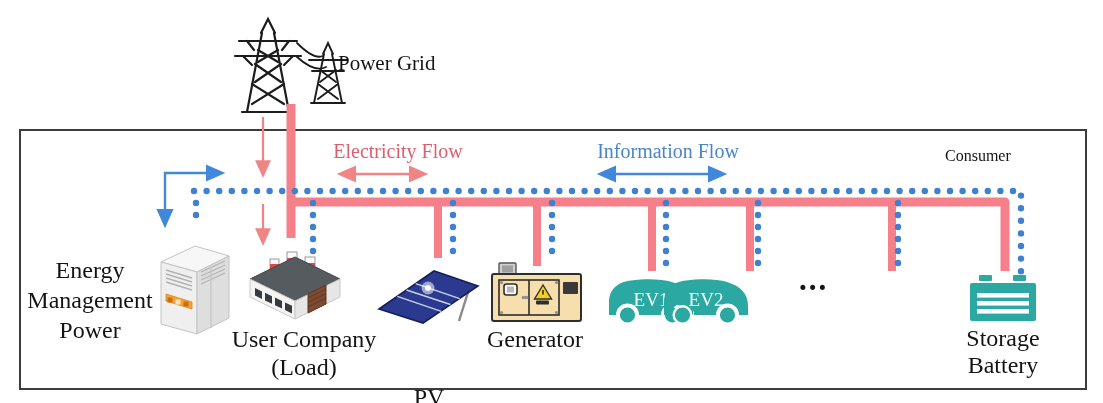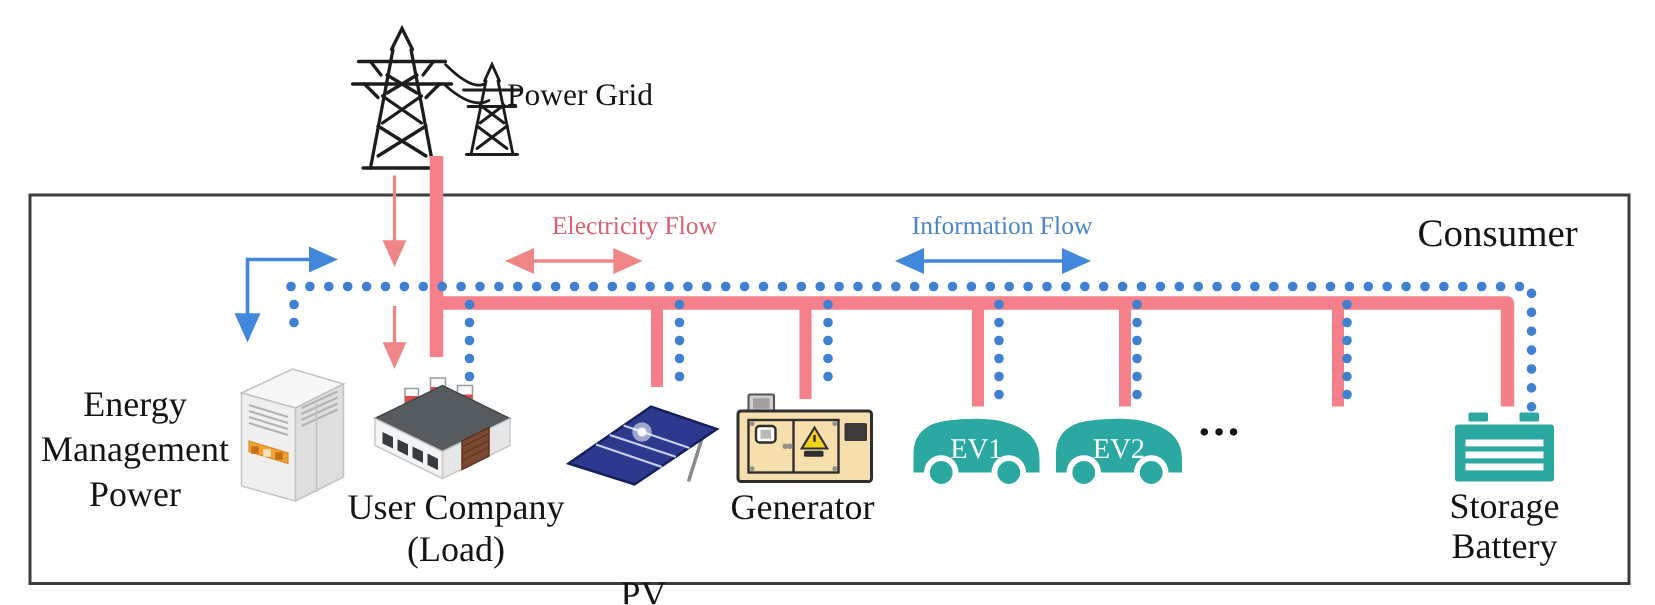--- a/index.html
+++ b/index.html
@@ -8,24 +8,24 @@
     --teal:#2BA8A2; --ink:#141414; --border:#3C3C3C;
   }
   html,body{margin:0;padding:0;background:#fff;}
   #canvas{position:relative;width:1103px;height:403px;background:#fff;overflow:hidden;
           font-family:"Liberation Serif","DejaVu Serif",serif;color:var(--ink);}
   .abs{position:absolute;}
   .lbl{position:absolute;font-size:24px;line-height:28px;color:var(--ink);white-space:nowrap;}
   .center{text-align:center;}
   #consumer-box{position:absolute;left:19px;top:129px;width:1064px;height:257px;
                 border:2px solid var(--border);background:transparent;}
-  #consumer-label{left:945px;top:142px;font-size:26px;}
+  #consumer-label{left:945px;top:142px;font-size:16px;}
   #powergrid-label{left:338px;top:21px;font-size:21px;margin-top:28px;}
-  #legend-elec{left:318px;top:137px;width:160px;font-size:17px;color:var(--rose-text);text-align:right;}
-  #legend-info{left:582px;top:137px;width:172px;font-size:17px;color:var(--blue-text);}
+  #legend-elec{left:318px;top:137px;width:160px;font-size:20px;color:var(--rose-text);}
+  #legend-info{left:582px;top:137px;width:172px;font-size:20px;color:var(--blue-text);}
   #ems-label{left:8px;top:255px;width:164px;line-height:30px;}
   #usercompany-label{left:220px;top:325px;width:168px;line-height:28px;}
   #pv-label{left:389px;top:344px;width:80px;margin-top:39px;}
   #generator-label{left:474px;top:325px;width:122px;text-align:center;}
   #battery-label{left:943px;top:325px;width:120px;line-height:27px;}
   #ellipsis{left:799px;top:266px;width:46px;font-size:31px;font-weight:bold;letter-spacing:2px;}
   .ev{position:absolute;width:92px;height:52px;}
   .ev .ev-label{position:absolute;left:0;top:17px;width:100%;text-align:center;
                 color:#f4fffd;font-size:19px;font-family:Liberation Serif, serif;}
   svg{display:block;}
@@ -132,21 +132,21 @@
 
   <div class="ev" style="left:605px;top:272px;">
     <svg width="92" height="52" viewBox="0 0 92 52">
       <path d="M4,43 L4,31 C4,16 14,10 26,8.5 C40,6.5 56,6.5 67,10 C80,14 88,21 88,34 L88,43 L79,43 A11.5,11.5 0 0 0 56,43 L34,43 A11.5,11.5 0 0 0 11,43 Z" fill="var(--teal)"></path>
       <circle cx="22.5" cy="43" r="8.8" fill="var(--teal)" stroke="#ffffff" stroke-width="2.4"></circle>
       <circle cx="67.5" cy="43" r="8.8" fill="var(--teal)" stroke="#ffffff" stroke-width="2.4"></circle>
     </svg>
     <div class="ev-label">EV1</div>
   </div>
 
-  <div class="ev" style="left:700px;top:272px;">
+  <div class="ev" style="left:660px;top:272px;">
     <svg width="92" height="52" viewBox="0 0 92 52">
       <path d="M4,43 L4,31 C4,16 14,10 26,8.5 C40,6.5 56,6.5 67,10 C80,14 88,21 88,34 L88,43 L79,43 A11.5,11.5 0 0 0 56,43 L34,43 A11.5,11.5 0 0 0 11,43 Z" fill="var(--teal)"></path>
       <circle cx="22.5" cy="43" r="8.8" fill="var(--teal)" stroke="#ffffff" stroke-width="2.4"></circle>
       <circle cx="67.5" cy="43" r="8.8" fill="var(--teal)" stroke="#ffffff" stroke-width="2.4"></circle>
     </svg>
     <div class="ev-label">EV2</div>
   </div>
 
   <div class="lbl" id="ellipsis">...</div>
 

